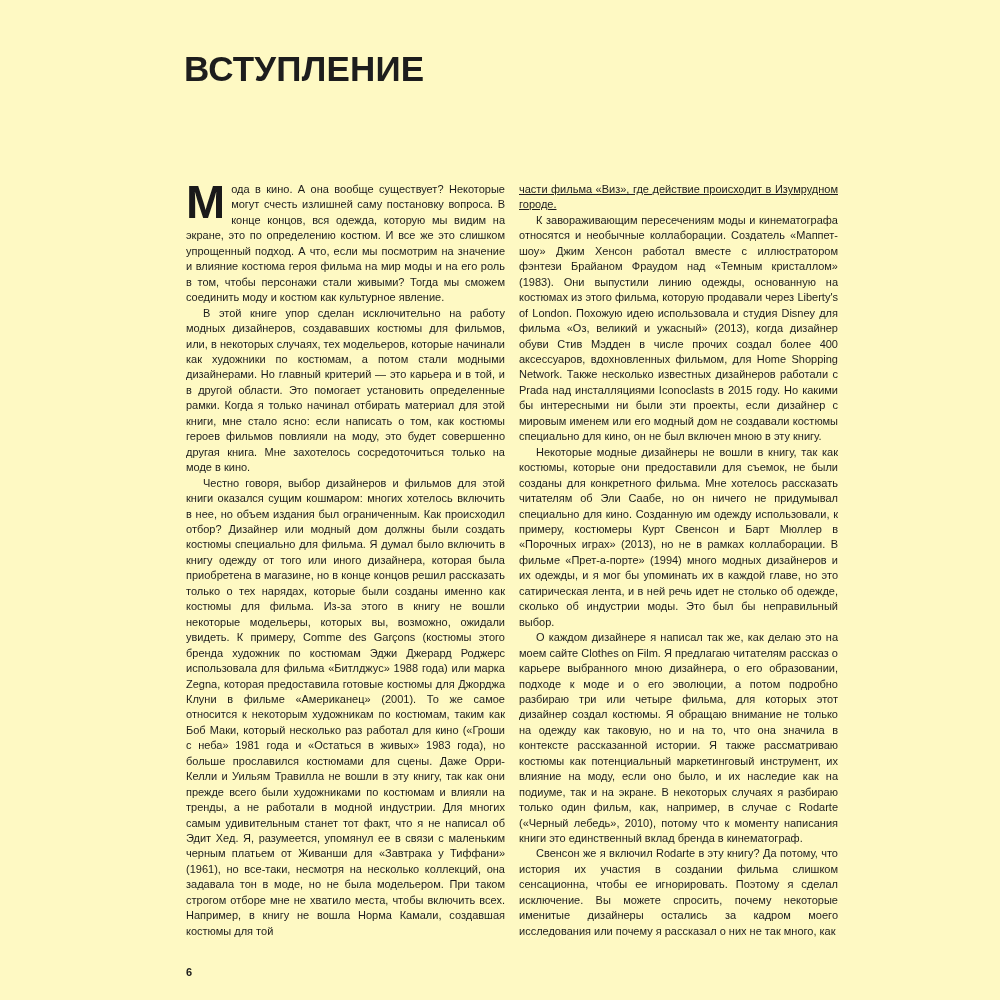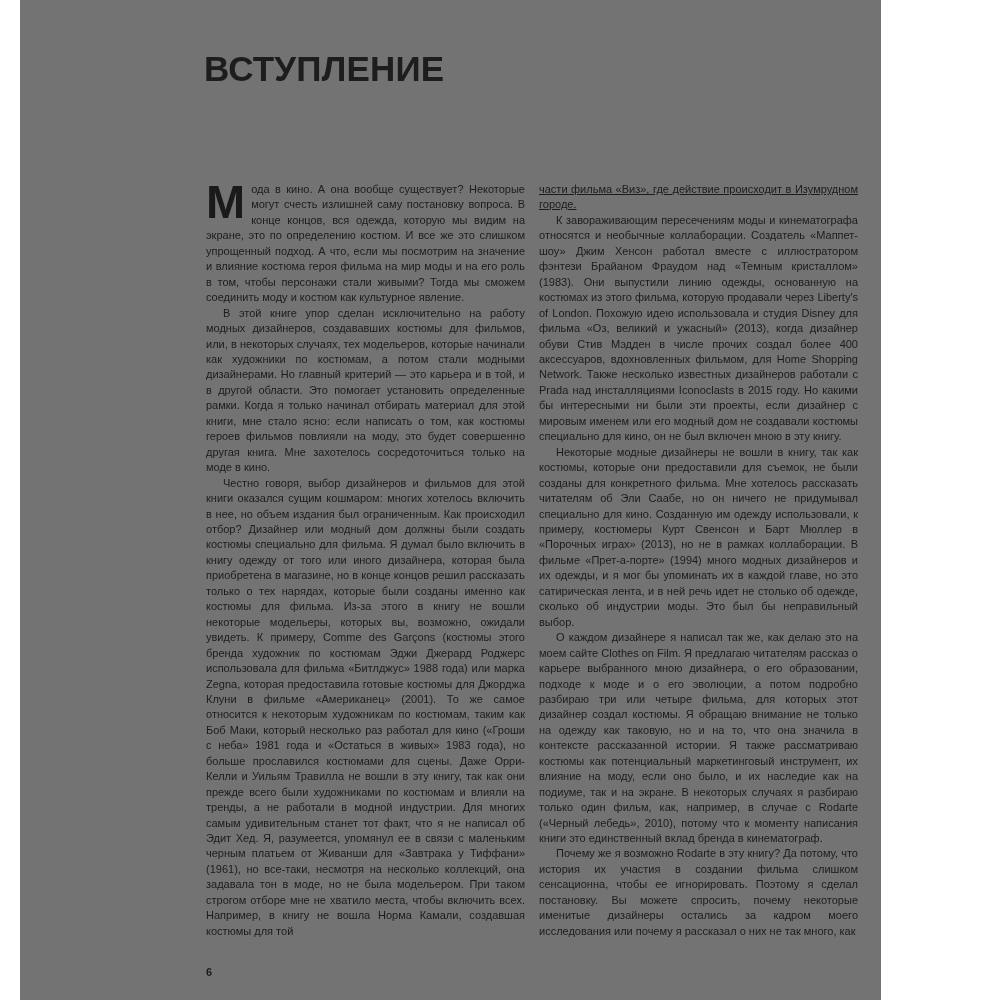--- a/index.html
+++ b/index.html
@@ -12,24 +12,23 @@
     height: 1000px;
     position: relative;
     font-family: "Liberation Sans", "DejaVu Sans", sans-serif;
     color: #1c1c1c;
     overflow: hidden;
   }
 
   .page {
     position: absolute;
     left: 0; top: 0;
-    width: 861px;
+    width: 1000px;
     height: 1000px;
-    background: #737373;
-    margin-left: 20px;
+    background: #fef9c3;
   }
 
   .page-title {
     position: absolute;
     left: 184px;
     top: 27px;
     font-size: 35px;
     font-weight: bold;
     letter-spacing: 0.2px;
     color: #1d1d1d;
@@ -125,21 +124,21 @@
       <div class="body-text">
 
         <p class="no-indent"><span>части фильма «Виз», где действие происходит в Изумрудном городе.</span></p>
 
         <p><span>К завораживающим пересечениям моды и кинематографа относятся и необычные коллаборации. Создатель «Маппет-шоу» Джим Хенсон работал вместе с иллюстратором фэнтези Брайаном Фраудом над «Темным кристаллом» (1983). Они выпустили линию одежды, основанную на костюмах из этого фильма, которую продавали через </span><span class="latin">Liberty's of London</span><span>. Похожую идею использовала и студия </span><span class="latin">Disney</span><span> для фильма «Оз, великий и ужасный» (2013), когда дизайнер обуви Стив Мэдден в числе прочих создал более 400 аксессуаров, вдохновленных фильмом, для </span><span class="latin">Home Shopping Network</span><span>. Также несколько известных дизайнеров работали с </span><span class="latin">Prada</span><span> над инсталляциями </span><span class="latin">Iconoclasts</span><span> в 2015 году. Но какими бы интересными ни были эти проекты, если дизайнер с мировым именем или его модный дом не создавали костюмы специально для кино, он не был включен мною в эту книгу.</span></p>
 
         <p><span>Некоторые модные дизайнеры не вошли в книгу, так как костюмы, которые они предоставили для съемок, не были созданы для конкретного фильма. Мне хотелось рассказать читателям об Эли Саабе, но он ничего не придумывал специально для кино. Созданную им одежду использовали, к примеру, костюмеры Курт Свенсон и Барт Мюллер в «Порочных играх» (2013), но не в рамках коллаборации. В фильме «Прет-а-порте» (1994) много модных дизайнеров и их одежды, и я мог бы упоминать их в каждой главе, но это сатирическая лента, и в ней речь идет не столько об одежде, сколько об индустрии моды. Это был бы неправильный выбор.</span></p>
 
         <p><span>О каждом дизайнере я написал так же, как делаю это на моем сайте </span><span class="latin">Clothes on Film</span><span>. Я предлагаю читателям рассказ о карьере выбранного мною дизайнера, о его образовании, подходе к моде и о его эволюции, а потом подробно разбираю три или четыре фильма, для которых этот дизайнер создал костюмы. Я обращаю внимание не только на одежду как таковую, но и на то, что она значила в контексте рассказанной истории. Я также рассматриваю костюмы как потенциальный маркетинговый инструмент, их влияние на моду, если оно было, и их наследие как на подиуме, так и на экране. В некоторых случаях я разбираю только один фильм, как, например, в случае с </span><span class="latin">Rodarte</span><span> («Черный лебедь», 2010), потому что к моменту написания книги это единственный вклад бренда в кинематограф.</span></p>
 
-        <p><span>Почему же я возможно </span><span class="latin">Rodarte</span><span> в эту книгу? Да потому, что история их участия в создании фильма слишком сенсационна, чтобы ее игнорировать. Поэтому я сделал постановку. Вы можете спросить, почему некоторые именитые дизайнеры остались за кадром моего исследования или почему я рассказал о них не так много, как</span></p>
+        <p><span>Свенсон же я включил </span><span class="latin">Rodarte</span><span> в эту книгу? Да потому, что история их участия в создании фильма слишком сенсационна, чтобы ее игнорировать. Поэтому я сделал исключение. Вы можете спросить, почему некоторые именитые дизайнеры остались за кадром моего исследования или почему я рассказал о них не так много, как</span></p>
 
       </div>
     </div>
 
   </div>
 
   <div class="page-number">6</div>
 
 </div>
 

